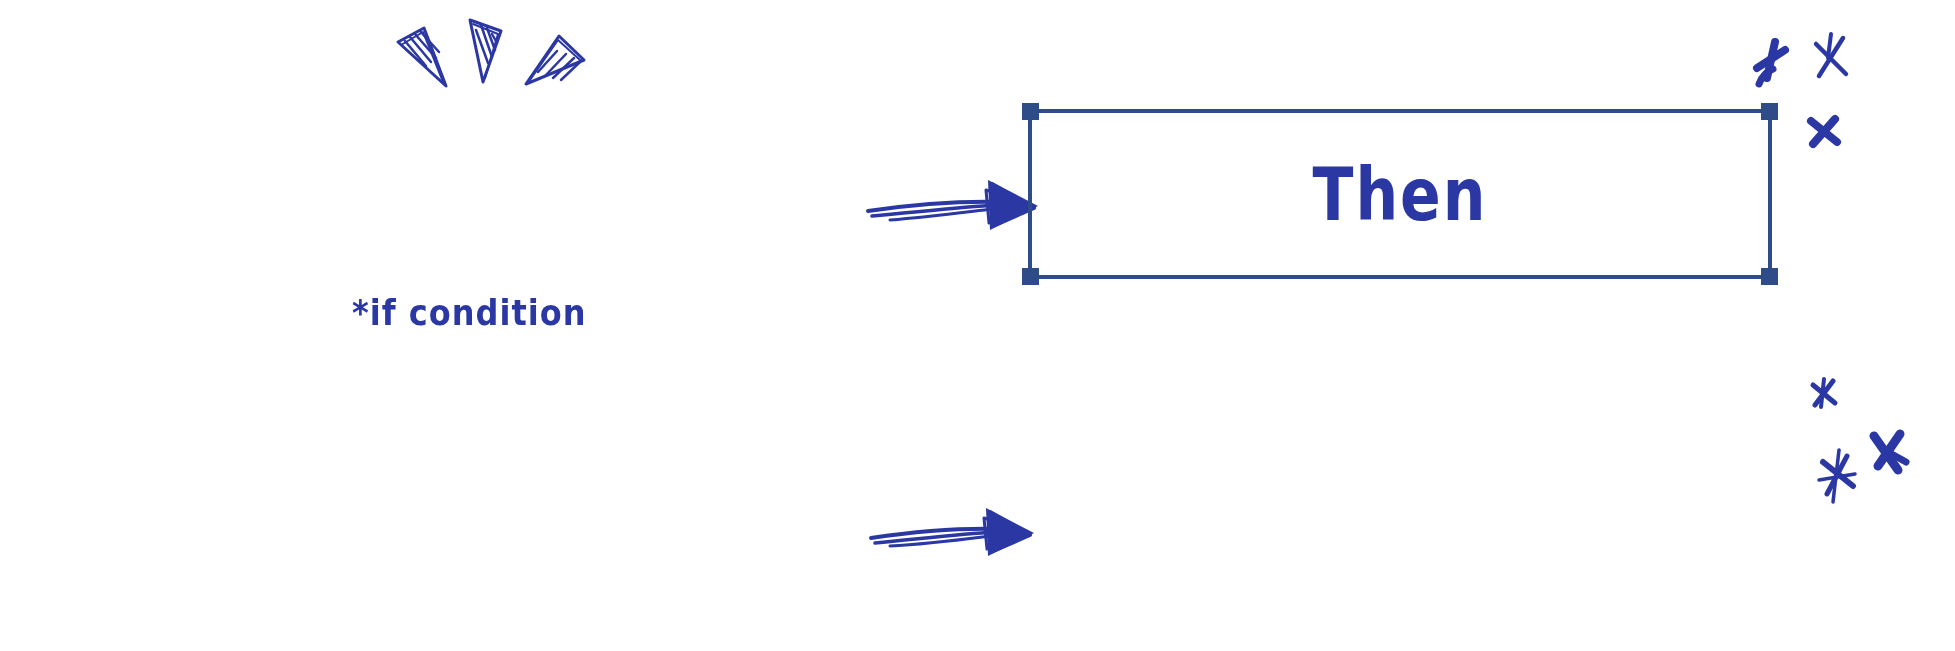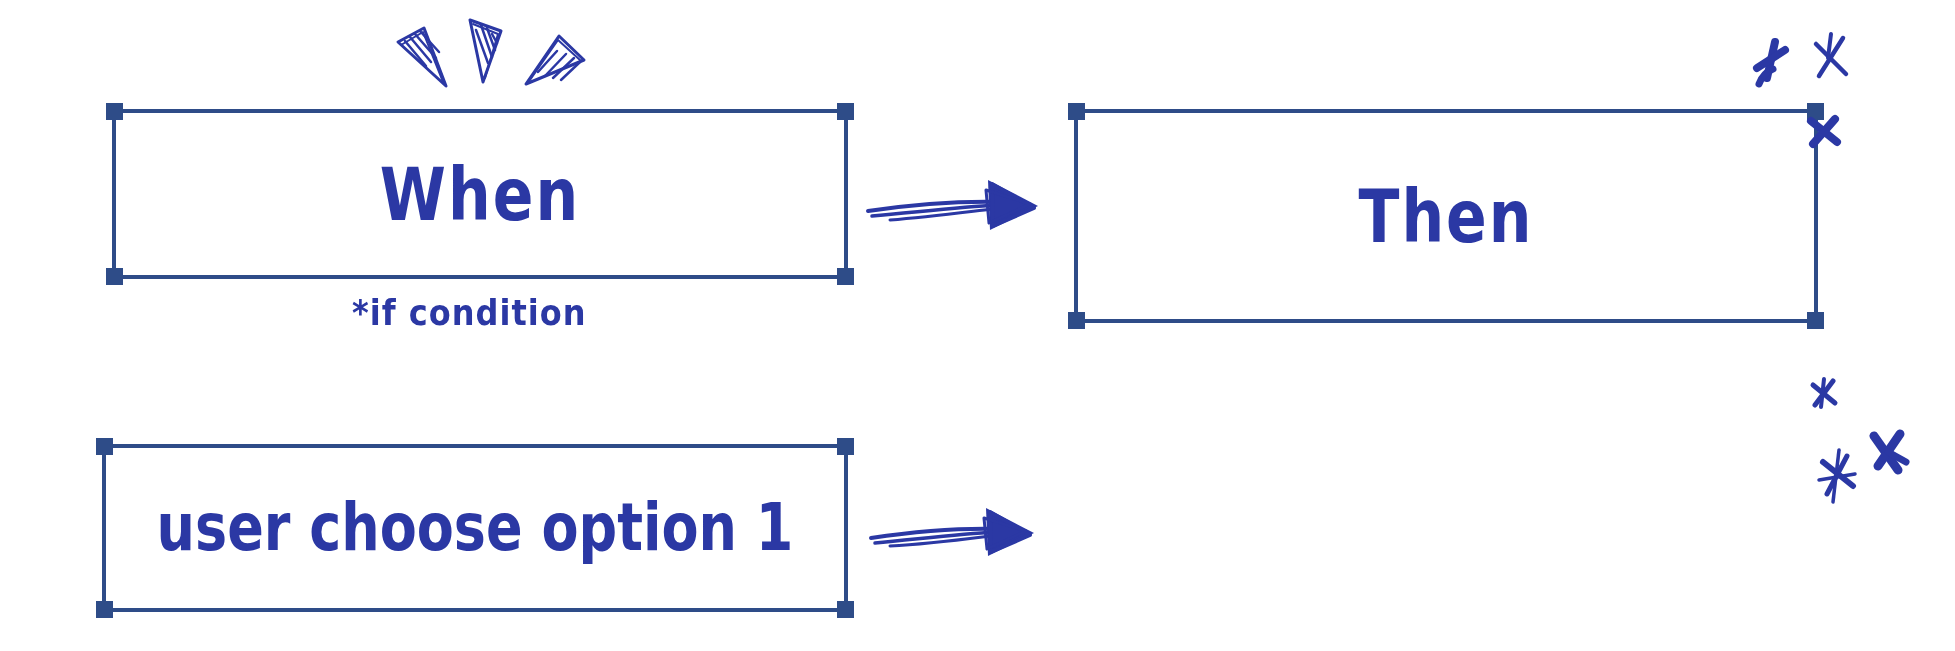--- a/index.html
+++ b/index.html
@@ -84,44 +84,37 @@
     <g>
       <path d="M138,76 L171,28 L196,52 Z" stroke-width="3"></path>
       <path d="M142,72 L170,32 L192,52" stroke-width="2"></path>
       <path d="M150,64 L169,43" stroke-width="2.5"></path>
       <path d="M157,68 L178,46" stroke-width="2.5"></path>
       <path d="M165,70 L186,50" stroke-width="2.5"></path>
       <path d="M173,72 L192,54" stroke-width="2.5"></path>
     </g>
   </svg>
 
-  <div class="shape-box" style="left:112px;top:109px;width:736px;height:170px">
-    <span class="handle tl"></span>
-    <span class="handle tr"></span>
-    <span class="handle bl"></span>
-    <span class="handle br"></span>
-    <span class="box-label">When</span>
-  </div>
 
   <div class="annotation" style="left:352px;top:294px">*if condition</div>
 
   <svg class="doodle" style="left:862px;top:168px;width:182px;height:72px" viewBox="0 0 182 72">
     <g stroke="currentColor" fill="none" stroke-linecap="round">
       <path d="M6,43 C48,37 96,33 138,34" stroke-width="4"></path>
       <path d="M10,48 C55,44 100,39 134,37" stroke-width="3.5"></path>
       <path d="M28,52 C66,49 104,44 130,41" stroke-width="3"></path>
     </g>
     <g>
       <polygon points="126,12 176,38 128,62" fill="currentColor"></polygon>
       <path d="M130,16 L172,40 L131,58 Z" fill="none" stroke="currentColor" stroke-width="4" stroke-linejoin="round"></path>
       <path d="M124,22 L168,36 L127,55 Z" fill="none" stroke="currentColor" stroke-width="3" stroke-linejoin="round"></path>
     </g>
   </svg>
 
-  <div class="shape-box" style="left:1074px;top:109px;width:744px;height:214px">
+  <div class="shape-box" style="left:1028px;top:109px;width:744px;height:170px">
     <span class="handle tl"></span>
     <span class="handle tr"></span>
     <span class="handle bl"></span>
     <span class="handle br"></span>
     <span class="box-label">Then</span>
   </div>
 
   <svg class="doodle" style="left:1752px;top:36px;width:38px;height:54px" viewBox="0 0 38 54" stroke="currentColor" fill="none" stroke-linecap="round">
     <path d="M23,6 L15,42" stroke-width="8"></path>
     <path d="M5,32 L33,14" stroke-width="8"></path>
@@ -130,27 +123,20 @@
   <svg class="doodle" style="left:1808px;top:30px;width:44px;height:50px" viewBox="0 0 44 50" stroke="currentColor" fill="none" stroke-linecap="round">
     <path d="M8,14 L38,44" stroke-width="4.5"></path>
     <path d="M35,8 L11,46" stroke-width="4.5"></path>
     <path d="M23,4 L20,28" stroke-width="4"></path>
   </svg>
   <svg class="doodle" style="left:1804px;top:112px;width:40px;height:38px" viewBox="0 0 40 38" stroke="currentColor" fill="none" stroke-linecap="round">
     <path d="M7,9 L33,30" stroke-width="8"></path>
     <path d="M31,7 L9,32" stroke-width="8"></path>
   </svg>
 
-  <div class="shape-box" style="left:102px;top:444px;width:746px;height:168px">
-    <span class="handle tl"></span>
-    <span class="handle tr"></span>
-    <span class="handle bl"></span>
-    <span class="handle br"></span>
-    <span class="box-label box-label--long">user choose option 1</span>
-  </div>
 
   <svg class="doodle" style="left:866px;top:498px;width:174px;height:68px" viewBox="0 0 174 68">
     <g stroke="currentColor" fill="none" stroke-linecap="round">
       <path d="M5,40 C46,34 92,30 132,31" stroke-width="4"></path>
       <path d="M9,45 C52,41 96,36 128,34" stroke-width="3.5"></path>
       <path d="M24,48 C62,46 100,41 124,38" stroke-width="3"></path>
     </g>
     <g>
       <polygon points="120,10 168,35 122,58" fill="currentColor"></polygon>
       <path d="M124,14 L164,37 L125,54 Z" fill="none" stroke="currentColor" stroke-width="4" stroke-linejoin="round"></path>

